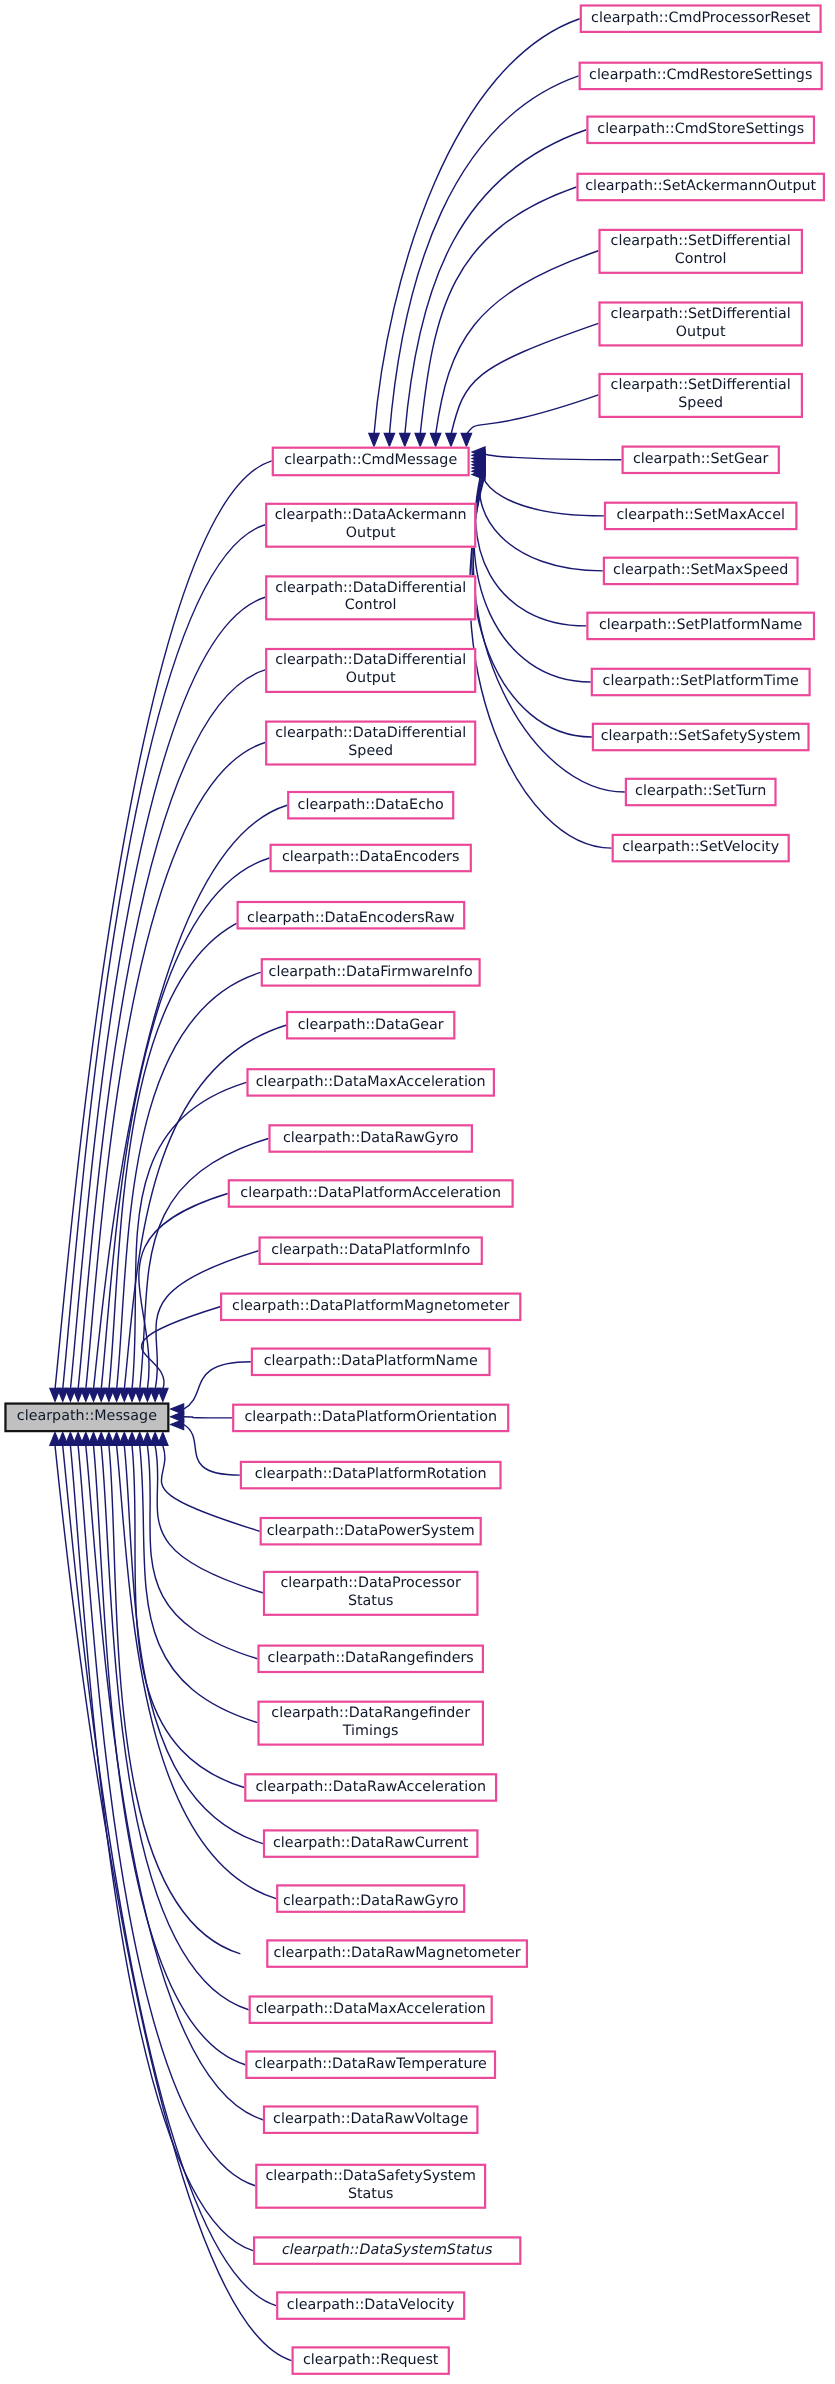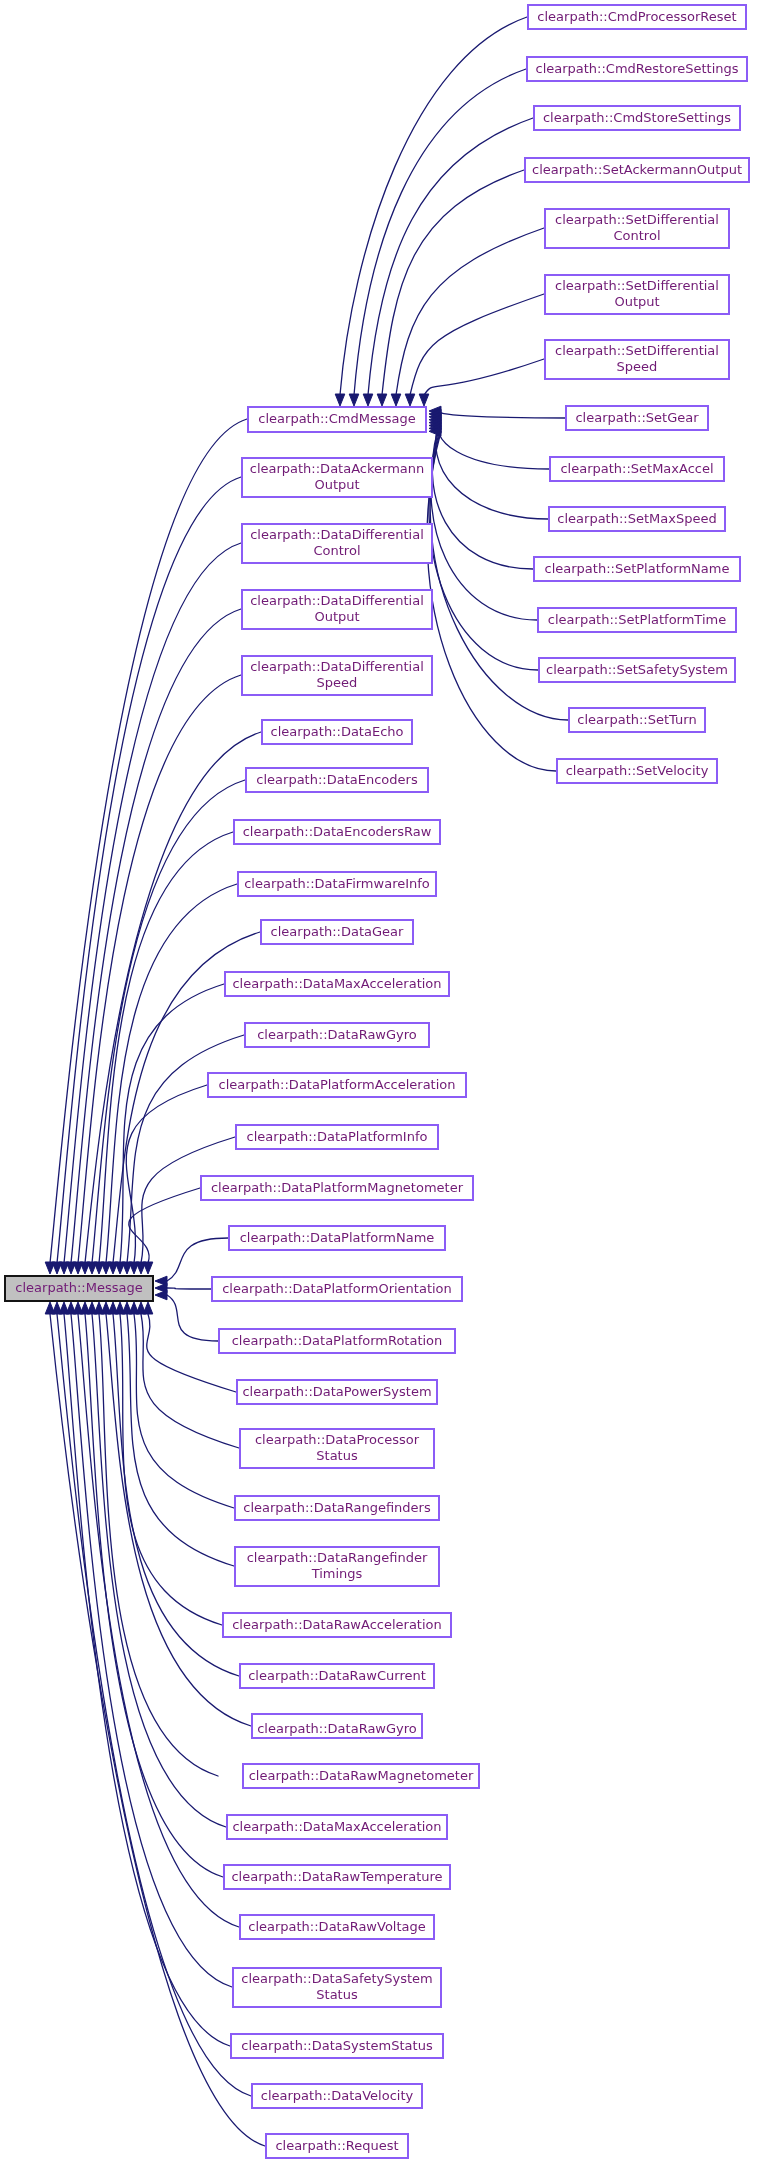--- a/index.html
+++ b/index.html
@@ -18,27 +18,27 @@
   }
   #edges path {
     fill: none;
     stroke-width: 1.3;
     stroke-linecap: round;
   }
   .gnode {
     position: absolute;
     box-sizing: border-box;
     background: #ffffff;
-    border: 2px solid #8b5cf6;
+    border: 2px solid #ec4899;
     display: flex;
     flex-direction: column;
     align-items: center;
     justify-content: center;
     font-size: 13px;
-    color: #701a75;
+    color: #0f172a;
     line-height: 16px;
     white-space: nowrap;
     z-index: 2;
     cursor: pointer;
   }
   .gnode.base {
     background: #c0c0c0;
     border-color: #141414;
     cursor: default;
   }
@@ -170,21 +170,21 @@
     <div class="gnode" style="left: 241px; top: 654.5px; width: 192px; height: 41px;">
       <span class="lbl">clearpath::DataDifferential</span>
       <span class="lbl">Speed</span>
     </div>
     <div class="gnode" style="left: 261px; top: 719px; width: 152px; height: 26px;">
       <span class="lbl">clearpath::DataEcho</span>
     </div>
     <div class="gnode" style="left: 245px; top: 767px; width: 184px; height: 26px;">
       <span class="lbl">clearpath::DataEncoders</span>
     </div>
-    <div class="gnode" style="left: 233px; top: 819px; width: 208px; height: 26px;">
+    <div class="gnode" style="left: 215px; top: 819px; width: 208px; height: 26px; justify-content: flex-end;">
       <span class="lbl">clearpath::DataEncodersRaw</span>
     </div>
     <div class="gnode" style="left: 237px; top: 871px; width: 200px; height: 26px;">
       <span class="lbl">clearpath::DataFirmwareInfo</span>
     </div>
     <div class="gnode" style="left: 260px; top: 919px; width: 154px; height: 26px;">
       <span class="lbl">clearpath::DataGear</span>
     </div>
     <div class="gnode" style="left: 224px; top: 971px; width: 226px; height: 26px;">
       <span class="lbl">clearpath::DataMaxAcceleration</span>
@@ -242,21 +242,21 @@
     <div class="gnode" style="left: 223px; top: 1864px; width: 228px; height: 26px;">
       <span class="lbl">clearpath::DataRawTemperature</span>
     </div>
     <div class="gnode" style="left: 239px; top: 1914px; width: 196px; height: 26px;">
       <span class="lbl">clearpath::DataRawVoltage</span>
     </div>
     <div class="gnode" style="left: 232px; top: 1966.5px; width: 210px; height: 41px;">
       <span class="lbl">clearpath::DataSafetySystem</span>
       <span class="lbl">Status</span>
     </div>
-    <div class="gnode" style="left: 230px; top: 2033px; width: 214px; height: 26px;">
+    <div class="gnode" style="left: 230px; top: 2033px; width: 244px; height: 26px; font-style: italic;">
       <span class="lbl">clearpath::DataSystemStatus</span>
     </div>
     <div class="gnode" style="left: 251px; top: 2083px; width: 172px; height: 26px;">
       <span class="lbl">clearpath::DataVelocity</span>
     </div>
     <div class="gnode" style="left: 265px; top: 2133px; width: 144px; height: 26px;">
       <span class="lbl">clearpath::Request</span>
     </div>
     <div class="gnode" style="left: 527px; top: 4px; width: 220px; height: 26px;">
       <span class="lbl">clearpath::CmdProcessorReset</span>

